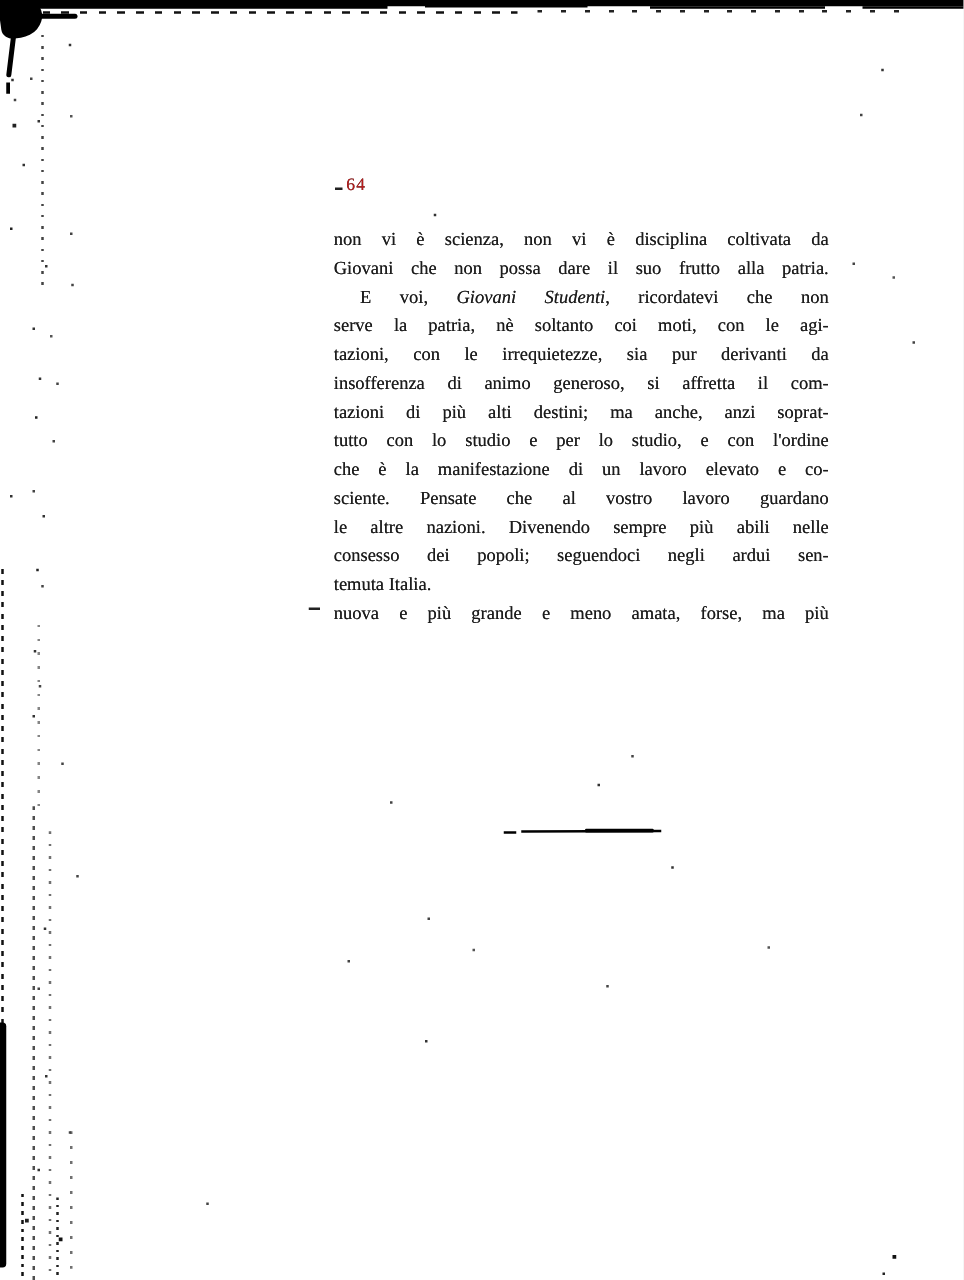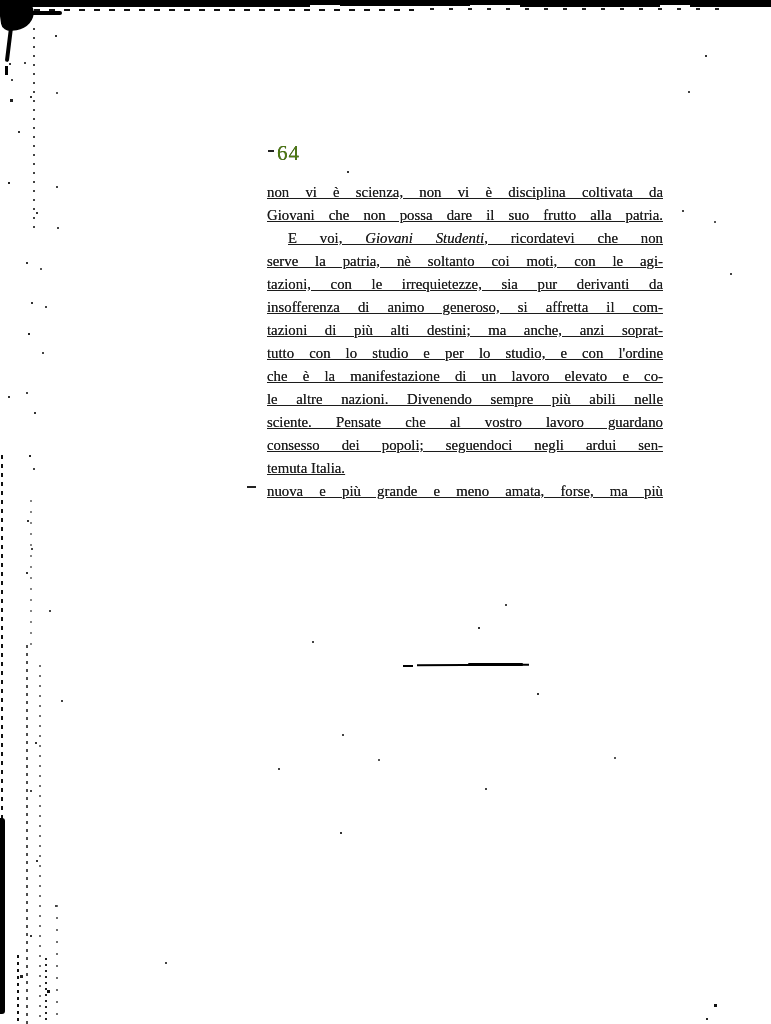--- a/index.html
+++ b/index.html
@@ -71,32 +71,31 @@
       55px 905px #444, 30px 935px #333, 347px 171px #333, 705px 55px #333, 688px 91px #444,
       682px 210px #444, 714px 221px #555, 730px 273px #444, 505px 604px #444, 478px 627px #333,
       312px 641px #444, 537px 693px #333, 342px 734px #444, 378px 759px #555, 278px 768px #444,
       614px 757px #555, 485px 788px #444, 340px 832px #333, 165px 962px #444, 706px 1018px #222; }
   .speck-big { position: absolute; top: 0; left: 0; width: 3px; height: 3px; background: transparent;
     box-shadow: 714px 1004px #111, 20px 975px #222, 47px 990px #111, 10px 99px #222; }
 
   
   .page-number {
     position: absolute; left: 277px; top: 141px;
-    font-size: 21px; letter-spacing: 1px; color: #4d7c0f;
+    font-size: 14px; letter-spacing: 1px; color: #b91c1c;
     text-shadow: 0 0 .4px rgba(20,20,20,.9);
   }
   .a-pgdash { left: 268px; top: 150px; width: 6px; height: 2px; background: #222; }
   .a-margindash { left: 247px; top: 486px; width: 9px; height: 2px; background: #222; }
 
   
   .text-block {
     position: absolute; left: 267px; top: 181px; width: 396px;
     font-size: 14.8px; color: var(--ink);
     text-shadow: 0 0 .4px rgba(25,25,25,.85);
-    text-decoration: underline;
   }
   .line { height: 23px; line-height: 23px; text-align: justify; text-align-last: justify; white-space: normal; }
   .line.end { text-align-last: left; }
   .line.indent { padding-left: 21px; }
   .em { font-style: italic; }
 
   
   .divider-dash { left: 403px; top: 665px; width: 10px; height: 2px; }
   .divider { left: 417px; top: 664px; width: 112px; height: 1.5px; transform: rotate(-0.3deg); }
   .divider-bold { left: 468px; top: 663px; width: 55px; height: 2.5px; border-radius: 1px; }
@@ -136,22 +135,22 @@
   <div class="text-block">
     <div class="line full">non vi è scienza, non vi è disciplina coltivata da</div>
     <div class="line full">Giovani che non possa dare il suo frutto alla patria.</div>
     <div class="line full indent"><span>E voi, </span><span class="em">Giovani Studenti</span><span>, ricordatevi che non</span></div>
     <div class="line full">serve la patria, nè soltanto coi moti, con le agi-</div>
     <div class="line full">tazioni, con le irrequietezze, sia pur derivanti da</div>
     <div class="line full">insofferenza di animo generoso, si affretta il com-</div>
     <div class="line full">tazioni di più alti destini; ma anche, anzi soprat-</div>
     <div class="line full">tutto con lo studio e per lo studio, e con l'ordine</div>
     <div class="line full">che è la manifestazione di un lavoro elevato e co-</div>
+    <div class="line full">sciente. Pensate che al vostro lavoro guardano</div>
     <div class="line full">le altre nazioni. Divenendo sempre più abili nelle</div>
-    <div class="line full">sciente. Pensate che al vostro lavoro guardano</div>
     <div class="line full">consesso dei popoli; seguendoci negli ardui sen-</div>
     <div class="line end">temuta Italia.</div>
     <div class="line full">nuova e più grande e meno amata, forse, ma più</div>
   </div>
 
   <div class="artifact divider-dash"></div>
   <div class="artifact divider"></div>
   <div class="artifact divider-bold"></div>
 
 </div>

